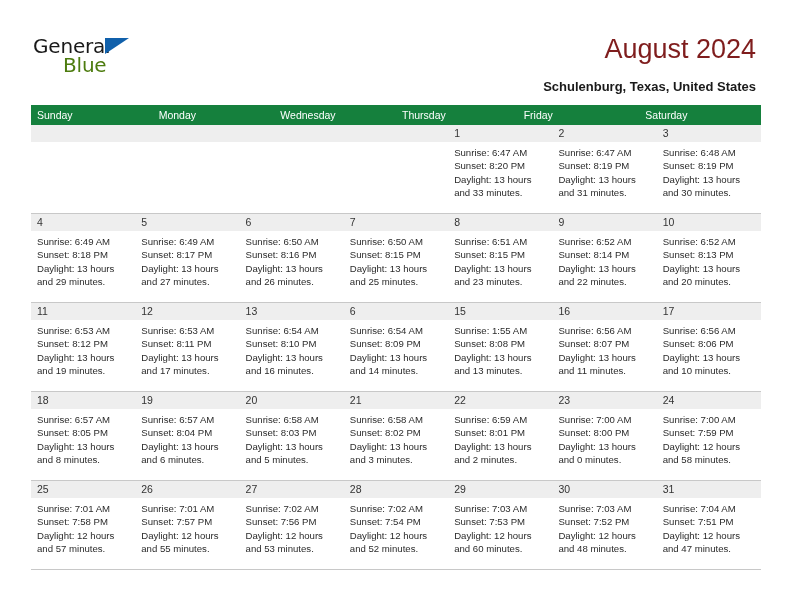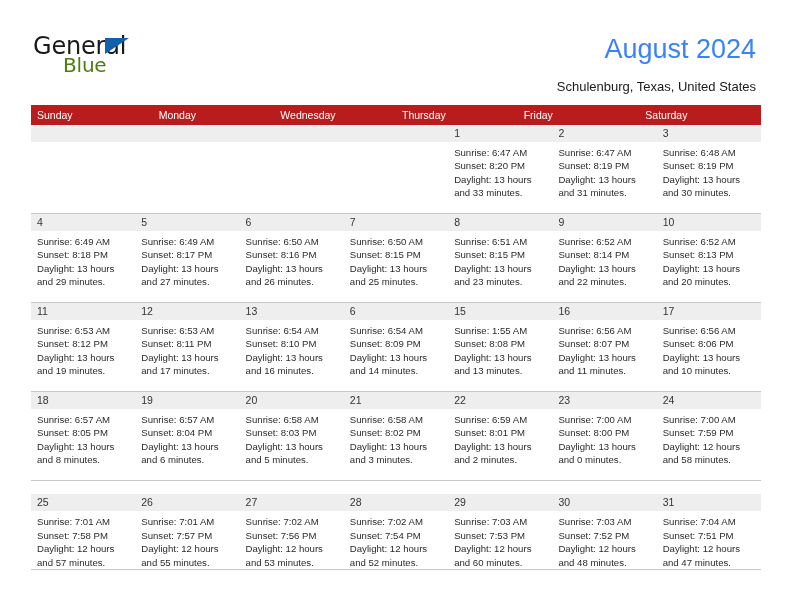--- a/index.html
+++ b/index.html
@@ -33,21 +33,21 @@
     position: absolute;
     left: 33px;
     top: 36px;
     width: 180px;
     height: 46px;
   }
   .logo-general {
     position: absolute;
     left: 0;
     top: 0;
-    font-size: 24px;
+    font-size: 20px;
     letter-spacing: -0.2px;
     color: #1a1a1a;
     font-family: "DejaVu Sans", sans-serif;
     line-height: 20px;
   }
   .logo-tri {
     position: absolute;
     left: 72px;
     top: 2px;
     width: 0;
@@ -64,49 +64,50 @@
     color: #4d7c0f;
     font-family: "DejaVu Sans", sans-serif;
     line-height: 20px;
   }
 
   .title {
     position: absolute;
     right: 36px;
     top: 34px;
     font-size: 27px;
-    color: #3b82f6;
+    color: #7f1d1d;
     text-align: right;
     line-height: 30px;
     white-space: nowrap;
     font-weight: normal;
   }
   .subtitle {
     position: absolute;
     right: 36px;
     top: 79px;
     font-size: 13px;
     color: #1a1a1a;
     text-align: right;
     line-height: 15px;
     white-space: nowrap;
+    font-weight: bold;
   }
 
   
   .calendar {
     position: absolute;
     left: 31px;
     top: 105px;
     width: 730px;
   }
   .weekday-row {
     display: flex;
     width: 730px;
     height: 20px;
-    background: #b91c1c;
+    background: #15803d;
   }
   .weekday {
     flex: 1 1 0;
     font-size: 10.5px;
     color: #ffffff;
     line-height: 20px;
     padding-left: 6px;
     box-sizing: border-box;
     white-space: nowrap;
     overflow: hidden;
@@ -114,21 +115,20 @@
 
   .week-row {
     display: flex;
     width: 730px;
     height: 89px;
     border-bottom: 1px solid #c8c8c8;
     box-sizing: border-box;
   }
   .week-row:last-child {
     border-bottom: 1px solid #c8c8c8;
-    align-items: flex-end;
   }
   .cell {
     flex: 1 1 0;
     box-sizing: border-box;
     position: relative;
     overflow: hidden;
     background: #ffffff;
   }
   .cell-daynum {
     height: 17px;

